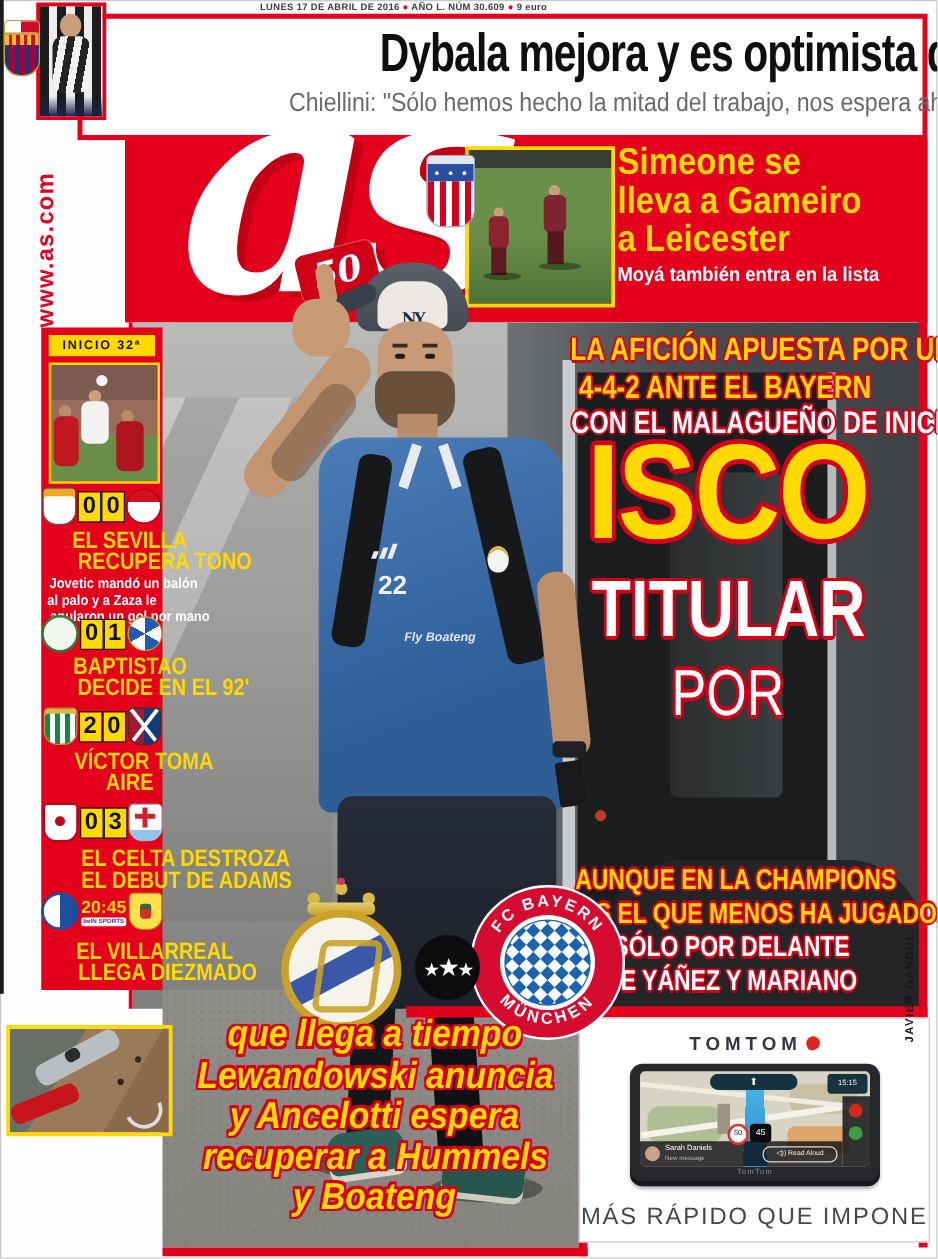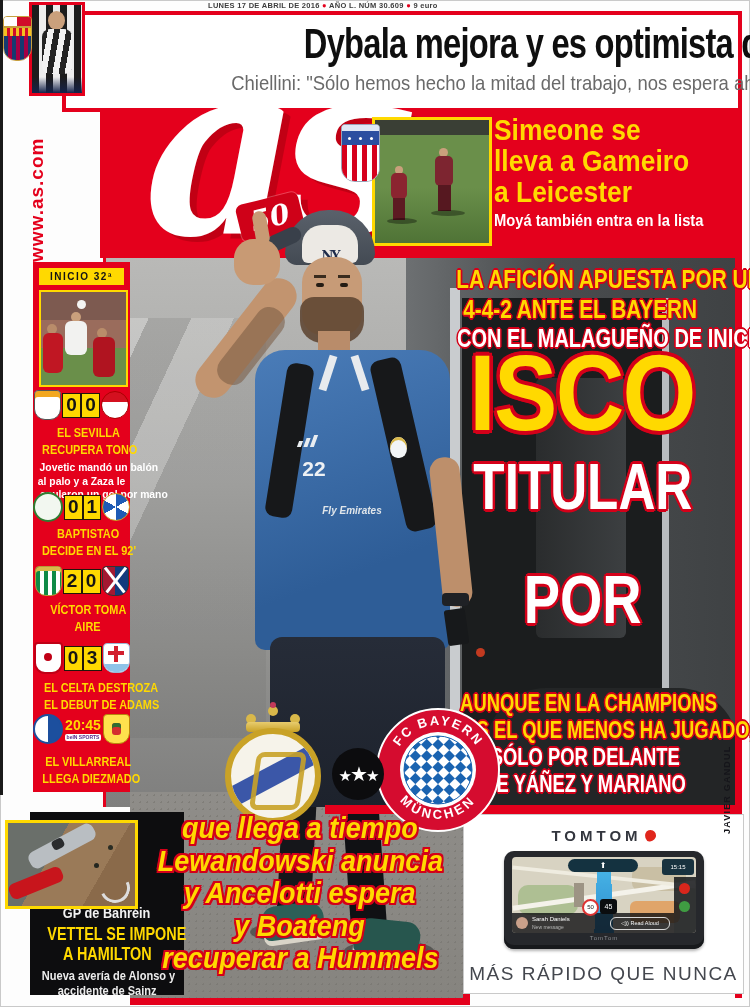--- a/index.html
+++ b/index.html
@@ -27,22 +27,22 @@
            border-radius:7px;transform:rotate(-14deg);display:flex;align-items:center;justify-content:center;
            color:#fff;font-family:"DejaVu Serif",serif;font-style:italic;font-weight:900;font-size:28px;
            box-shadow:0 0 0 1px rgba(255,255,255,.25);}
   #website{position:absolute;left:26px;top:112px;height:150px;writing-mode:vertical-rl;transform:rotate(180deg);
            font-weight:900;font-size:19px;color:#e4001c;letter-spacing:1px;}
   
   #col{position:absolute;left:33px;top:262px;width:97px;height:530px;background:#e4001c;z-index:3;}
   .score-row{position:absolute;left:0;width:97px;display:flex;align-items:center;justify-content:center;gap:2px;}
   .sbox{width:17px;height:23px;background:#ffd900;color:#141414;font-weight:900;font-size:19px;
         display:flex;align-items:center;justify-content:center;box-shadow:0 0 0 1px #20160a;}
-  .mh{position:absolute;left:0;width:110px;text-align:center;color:#ffd900;font-weight:900;
-      font-size:13px;line-height:16.5px;}
+  .mh{position:absolute;left:16px;width:110px;text-align:center;color:#ffd900;font-weight:900;
+      font-size:19px;line-height:16.5px;}
   .mh .cx{transform:scaleX(.84);white-space:nowrap;}
   .mnote{position:absolute;left:0;width:97px;text-align:center;color:#fff;font-weight:700;
       font-size:11.5px;line-height:13.5px;}
   .mnote .cx{transform:scaleX(.9);white-space:nowrap;}
   .crest{position:relative;flex:0 0 auto;}
   
   .kline{display:block;text-align:center;font-weight:900;}
   .kline .cx{transform:scaleX(.8);white-space:nowrap;}
   
   .sline{display:block;text-align:center;font-weight:900;font-style:italic;
@@ -163,21 +163,21 @@
     <div class="abs" style="left:116px;top:150px;width:8px;height:36px;background:#e8ebee;transform:rotate(-18deg);"></div>
     <div class="abs" style="left:36px;top:158px;width:27px;height:155px;border-radius:9px;background:#17181a;transform:rotate(9deg);"></div>
     <div class="abs" style="left:148px;top:152px;width:31px;height:175px;border-radius:9px;background:#17181a;transform:rotate(-13deg);"></div>
     <div class="abs" style="left:58px;top:228px;width:30px;height:14px;">
       <div style="position:absolute;left:0;bottom:0;width:4px;height:6px;background:#e9edf1;transform:skewX(-20deg);"></div>
       <div style="position:absolute;left:7px;bottom:0;width:4px;height:9px;background:#e9edf1;transform:skewX(-20deg);"></div>
       <div style="position:absolute;left:14px;bottom:0;width:4px;height:12px;background:#e9edf1;transform:skewX(-20deg);"></div>
     </div>
     <div class="abs" style="left:56px;top:252px;width:36px;text-align:center;font-weight:900;font-size:21px;color:#eef1f4;">22</div>
     <div class="abs" style="left:150px;top:232px;width:17px;height:21px;border-radius:50% 50% 45% 45%;background:#f2f4f6;box-shadow:inset 0 3px 0 #d9b84a;"></div>
-    <div class="abs" style="left:62px;top:300px;width:100px;text-align:center;font-style:italic;font-weight:700;font-size:10px;color:#dfe5ea;">Fly Emirates</div>
+    <div class="abs" style="left:62px;top:300px;width:100px;text-align:center;font-style:italic;font-weight:700;font-size:10px;color:#dfe5ea;">Fly Boateng</div>
     <div class="abs" style="left:-12px;top:62px;width:36px;height:142px;border-radius:18px;background:#c2946f;transform:rotate(38deg);"></div>
     <div class="abs" style="left:-4px;top:96px;width:30px;height:90px;border-radius:14px;background:rgba(120,90,66,.55);transform:rotate(38deg);"></div>
     <div class="abs" style="left:-6px;top:34px;width:46px;height:46px;border-radius:42%;background:#c89a74;"></div>
     <div class="abs" style="left:14px;top:6px;width:14px;height:34px;border-radius:7px;background:#c89a74;transform:rotate(-10deg);"></div>
     <div class="abs" style="left:196px;top:252px;width:30px;height:150px;border-radius:14px;background:#bd8f6b;transform:rotate(-6deg);"></div>
     <div class="abs" style="left:202px;top:388px;width:27px;height:13px;border-radius:4px;background:#1f2125;"></div>
     <div class="abs" style="left:206px;top:404px;width:21px;height:36px;border-radius:3px;background:#17191b;transform:rotate(-8deg);"></div>
     <div class="abs" style="left:30px;top:432px;width:175px;height:170px;border-radius:12px;background:linear-gradient(180deg,#262c38,#1d222c);"></div>
   </div>
 
@@ -280,21 +280,21 @@
     <div class="kline yellow o2" style="font-size:26px;line-height:30px;"><span class="cx">4-4-2 ANTE EL BAYERN</span></div>
     <div class="kline white o2" style="font-size:25px;line-height:29px;"><span class="cx">CON EL MALAGUEÑO DE INICIO</span></div>
   </div>
 
   <div class="abs ctr" style="left:425px;top:342px;width:315px;z-index:6;font-weight:900;font-size:108px;line-height:102px;">
     <span class="cx yellow o4" style="transform:scaleX(.88);letter-spacing:-2px;">ISCO</span>
   </div>
   <div class="abs ctr" style="left:425px;top:456px;width:315px;z-index:6;font-weight:900;font-size:64px;line-height:62px;">
     <span class="cx white o3" style="transform:scaleX(.8);">TITULAR</span>
   </div>
-  <div class="abs ctr" style="left:425px;top:524px;width:315px;z-index:6;font-weight:700;font-size:68px;line-height:62px;margin-top:44px;">
+  <div class="abs ctr" style="left:425px;top:524px;width:315px;z-index:6;font-weight:400;font-size:52px;line-height:62px;">
     <span class="cx white o3" style="transform:scaleX(.8);">POR</span>
   </div>
 
   <div class="abs" style="left:428px;top:690px;width:314px;z-index:6;">
     <div class="kline yellow o2" style="font-size:23px;line-height:27px;"><span class="cx">AUNQUE EN LA CHAMPIONS</span></div>
     <div class="kline yellow o2" style="font-size:23px;line-height:27px;"><span class="cx">ES EL QUE MENOS HA JUGADO,</span></div>
     <div class="kline white o2" style="font-size:23px;line-height:27px;"><span class="cx">SÓLO POR DELANTE</span></div>
     <div class="kline white o2" style="font-size:23px;line-height:27px;"><span class="cx">DE YÁÑEZ Y MARIANO</span></div>
   </div>
 
@@ -353,37 +353,24 @@
       <text font-family="Liberation Sans, sans-serif" font-size="13" font-weight="bold" fill="#ffffff" letter-spacing="3">
         <textPath href="#arcBot" startOffset="50%" text-anchor="middle">MÜNCHEN</textPath>
       </text>
     </svg>
   </div>
 
   <div class="abs" style="left:135px;top:812px;width:330px;z-index:8;">
     <div class="sline"><span class="cx">que llega a tiempo</span></div>
     <div class="sline"><span class="cx">Lewandowski anuncia</span></div>
     <div class="sline"><span class="cx">y Ancelotti espera</span></div>
+    <div class="sline"><span class="cx">recuperar a Hummels</span></div>
     <div class="sline"><span class="cx">y Boateng</span></div>
-    <div class="sline"><span class="cx">recuperar a Hummels</span></div>
-  </div>
-
-  <div id="f1-panel">
-    <div class="abs ctr" style="left:4px;top:92px;width:146px;font-weight:900;font-size:15px;color:#f2f2f2;">
-      <span class="cx nowrap" style="transform:scaleX(.85);">GP de Bahréin</span>
-    </div>
-    <div class="abs ctr" style="left:0;top:112px;width:154px;font-weight:900;font-size:18px;line-height:20px;color:#ffd900;">
-      <span class="cx nowrap" style="transform:scaleX(.8);">VETTEL SE IMPONE</span><br>
-      <span class="cx nowrap" style="transform:scaleX(.8);">A HAMILTON</span>
-    </div>
-    <div class="abs ctr" style="left:0;top:156px;width:154px;font-weight:700;font-size:13px;line-height:15px;color:#ececec;">
-      <span class="cx nowrap" style="transform:scaleX(.85);">Nueva avería de Alonso y</span><br>
-      <span class="cx nowrap" style="transform:scaleX(.85);">accidente de Sainz</span>
-    </div>
-  </div>
+  </div>
+
   <div class="abs" style="left:5px;top:820px;width:127px;height:83px;border:3px solid #ffd900;z-index:6;overflow:hidden;
               background:linear-gradient(120deg,#6a6f6a 0 35%,#9a7a58 35% 70%,#8a6a4a 70%);">
     <div class="abs" style="left:18px;top:14px;width:72px;height:18px;border-radius:7px;background:#b9bec2;transform:rotate(-28deg);"></div>
     <div class="abs" style="left:44px;top:16px;width:12px;height:10px;border-radius:4px;background:#2a2c2e;transform:rotate(-28deg);"></div>
     <div class="abs" style="left:0px;top:52px;width:56px;height:16px;border-radius:6px;background:#c8151c;transform:rotate(-22deg);"></div>
     <div class="abs" style="left:86px;top:40px;width:5px;height:5px;border-radius:50%;background:#23261f;"></div>
     <div class="abs" style="left:100px;top:22px;width:5px;height:5px;border-radius:50%;background:#2a2d24;"></div>
     <div class="abs" style="left:92px;top:50px;width:24px;height:24px;border:3px solid #ddd;border-radius:50%;border-top-color:transparent;border-left-color:transparent;transform:rotate(20deg);"></div>
   </div>
 
@@ -421,18 +408,18 @@
           </div>
         </div>
         <div class="abs" style="left:70px;top:42px;width:13px;height:13px;border-radius:50%;background:#fff;border:2px solid #d33;
                     font-size:6px;line-height:13px;text-align:center;color:#222;">50</div>
         <div class="abs" style="left:88px;top:42px;width:17px;height:15px;border-radius:3px;background:#0b0d0f;color:#fff;
                     font-size:7px;line-height:15px;text-align:center;">45</div>
       </div>
       <div class="abs ctr" style="left:0;top:84px;width:200px;font-size:6px;color:#8a8d92;letter-spacing:1px;">TomTom</div>
     </div>
 
-    <div class="abs ctr" style="left:0;top:148px;width:279px;font-size:19px;font-weight:500;color:#44474e;letter-spacing:1.5px;">MÁS RÁPIDO QUE NUNCA</div>
+    <div class="abs ctr" style="left:0;top:148px;width:279px;font-size:19px;font-weight:500;color:#44474e;letter-spacing:1.5px;">MÁS RÁPIDO QUE IMPONE</div>
   </div>
 
   <div class="abs" style="left:735px;top:112px;width:7px;height:886px;background:#e4001c;z-index:4;"></div>
 
 </div>
 
 </body></html>

